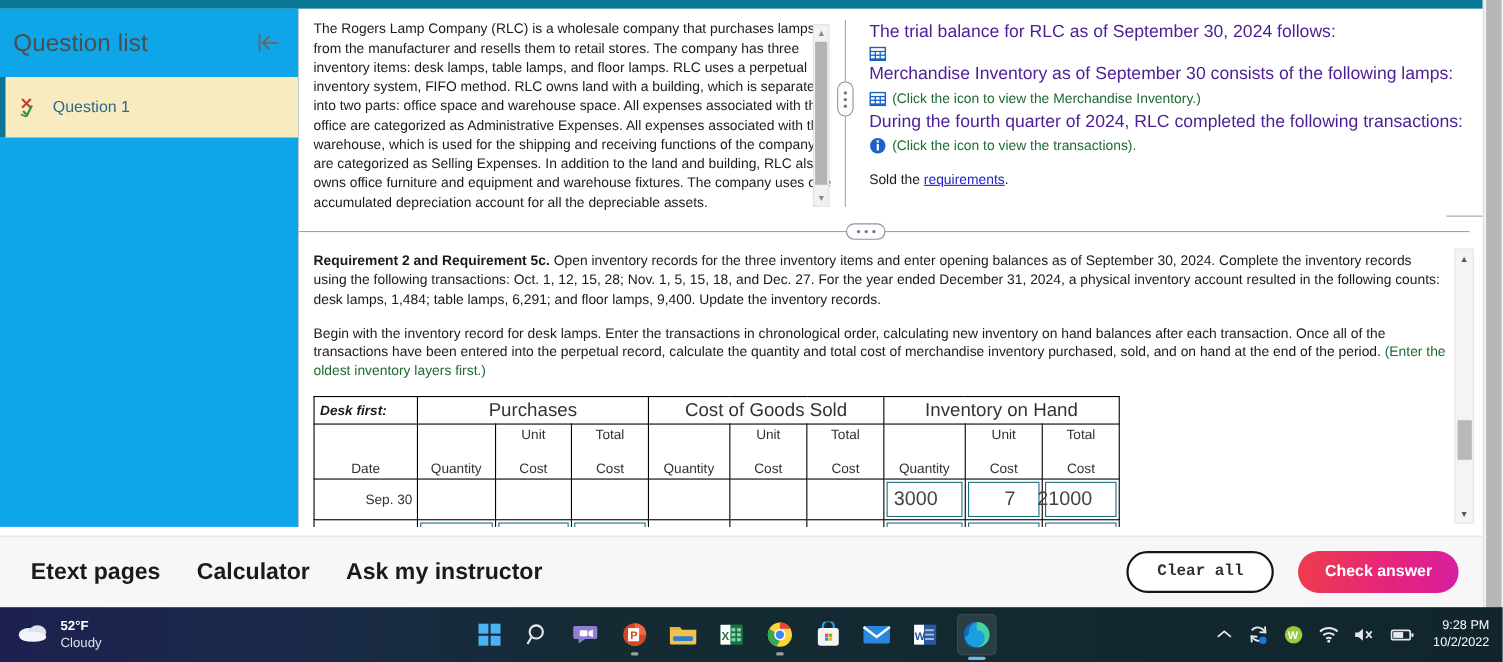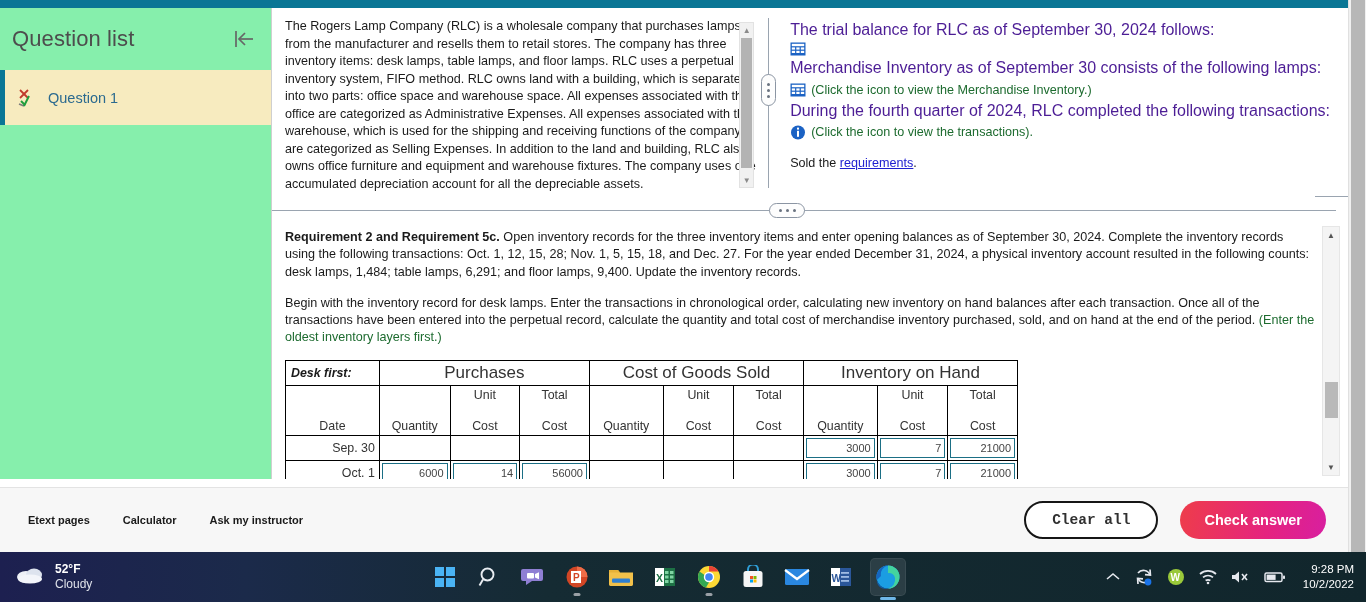--- a/index.html
+++ b/index.html
@@ -24,21 +24,21 @@
     background: #f0f0f0; border-left: 1px solid #e0e0e0;
   }
   .browser-scrollbar .thumb {
     position: absolute; left: 2px; top: 0px; width: 14px; height: 583px;
     background: #b7b7b7; border-radius: 0px;
   }
 
   
   .sidebar {
     position: absolute; left: 0; top: 8px; width: 272px; height: 471px;
-    background: #86efac; border-right: 1px solid #cfcfcf;
+    background: #0ea5e9; border-right: 1px solid #cfcfcf;
   }
   .sidebar-header {
     position: relative; height: 62px;
     display: flex; align-items: center; padding: 0 14px 0 12px;
   }
   .sidebar-title {
     font-size: 22px; color: #4d4d4d; flex: 1; letter-spacing: 0.1px;
   }
   .collapse-icon {
     width: 26px; height: 26px; display: flex; align-items: center;
@@ -156,23 +156,23 @@
   table.inv td.hdr { text-align: center; vertical-align: bottom; padding-bottom: 2px; }
   table.inv td.hdr2 { text-align: center; vertical-align: top; padding-top: 2px; border-bottom: none; }
   table.inv td.nb-top { border-top: none; }
   table.inv td.label {
     font-style: italic; font-weight: bold; color: #1a1a1a;
     padding-left: 5px; text-align: left;
   }
   table.inv td.datecell { text-align: right; padding-right: 4px; }
   table.inv td.cell { padding: 2px 2px; }
   .inputbox {
-    border: 1px solid #1b6f85; height: 20px; width: 100%;
-    text-align: right; font-size: 11px; color: #444;
-    padding-right: 3px; display: flex; align-items: center;
+    border: 1px solid #1b6f85; height: 32px; width: 100%;
+    text-align: right; font-size: 18px; color: #444;
+    padding-right: 21px; display: flex; align-items: center;
     justify-content: flex-end; background: #fff;
     font-family: "Liberation Sans", sans-serif;
   }
   .emptycell { }
 
   
   .inner-scroll {
     position: absolute; left: 1322px; top: 226px; width: 18px; height: 250px;
     background: #f4f4f4; border: 1px solid #e6e6e6;
   }
@@ -195,21 +195,21 @@
   }
 
   
   .actionbar {
     position: absolute; left: 0; top: 487px; width: 1348px; height: 65px;
     background: #f7f7f7; border-top: 1px solid #e3e3e3;
     display: flex; align-items: center; padding: 0 22px 0 28px;
   }
   .ab-links { display: flex; align-items: center; gap: 33px; flex: 1; }
   .ab-link {
-    font-size: 11px; font-weight: bold; color: #1a1a1a; cursor: pointer;
+    font-size: 21px; font-weight: bold; color: #1a1a1a; cursor: pointer;
   }
   .btn-clear {
     border: 2px solid #151515; border-radius: 20px; background: #fff;
     font-size: 14.5px; font-weight: bold; color: #303030;
     padding: 9px 26px; cursor: pointer; margin-right: 22px;
     font-family: Liberation Mono, monospace;
   }
   .btn-check {
     border: none; border-radius: 20px;
     background: linear-gradient(100deg, #ee3d4a 0%, #e5237f 60%, #d81fa0 100%);

